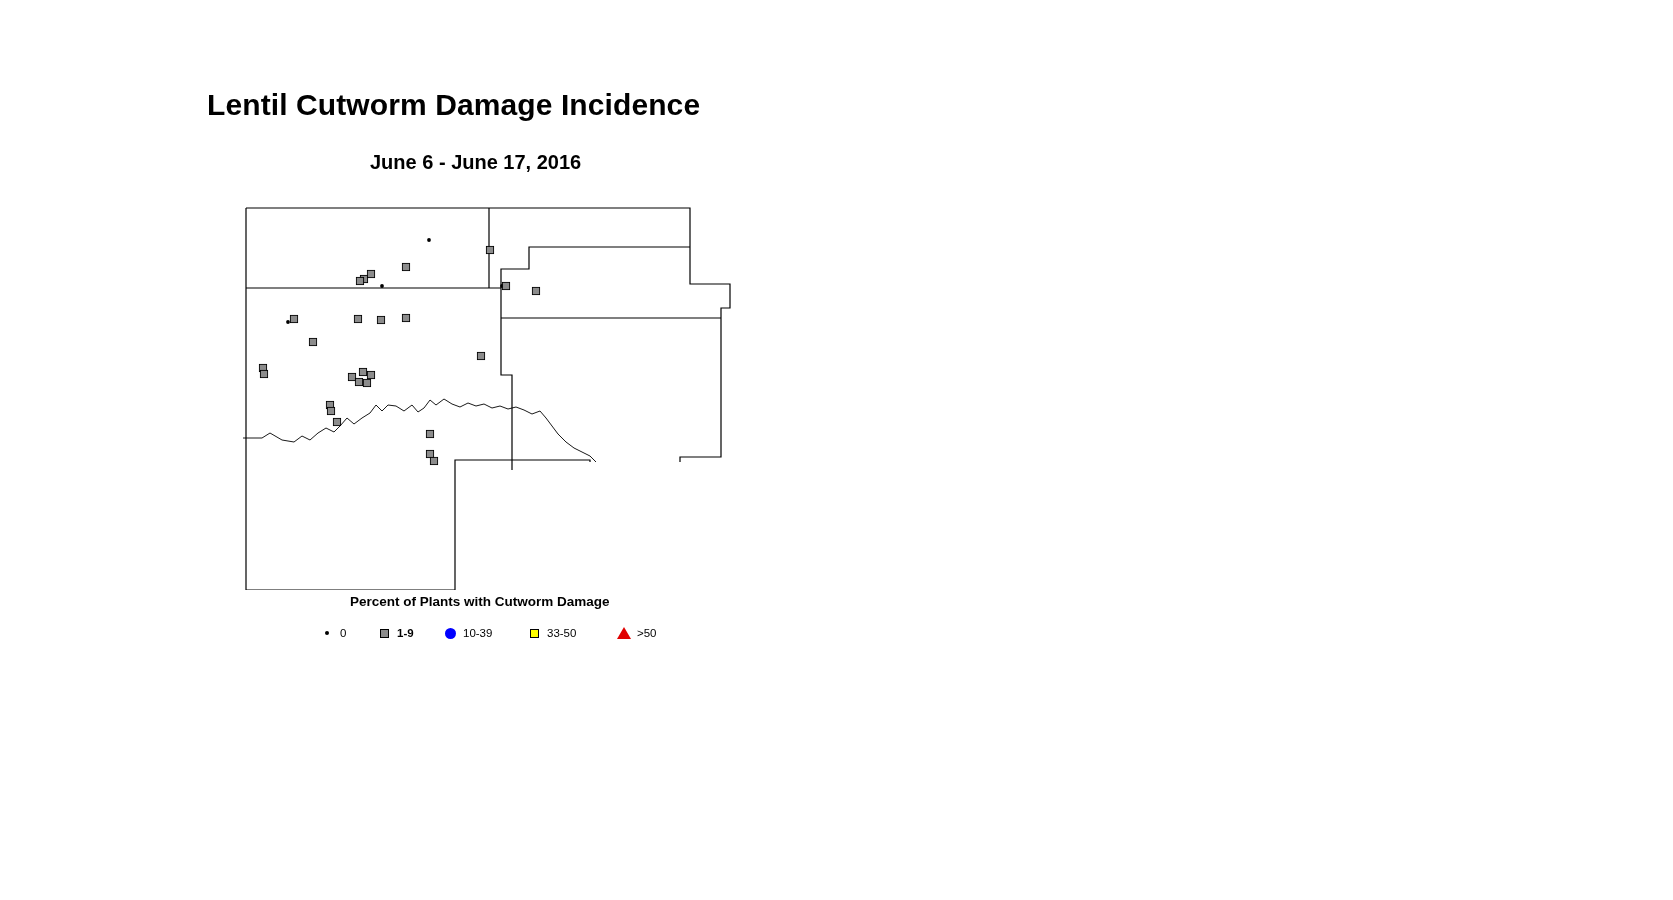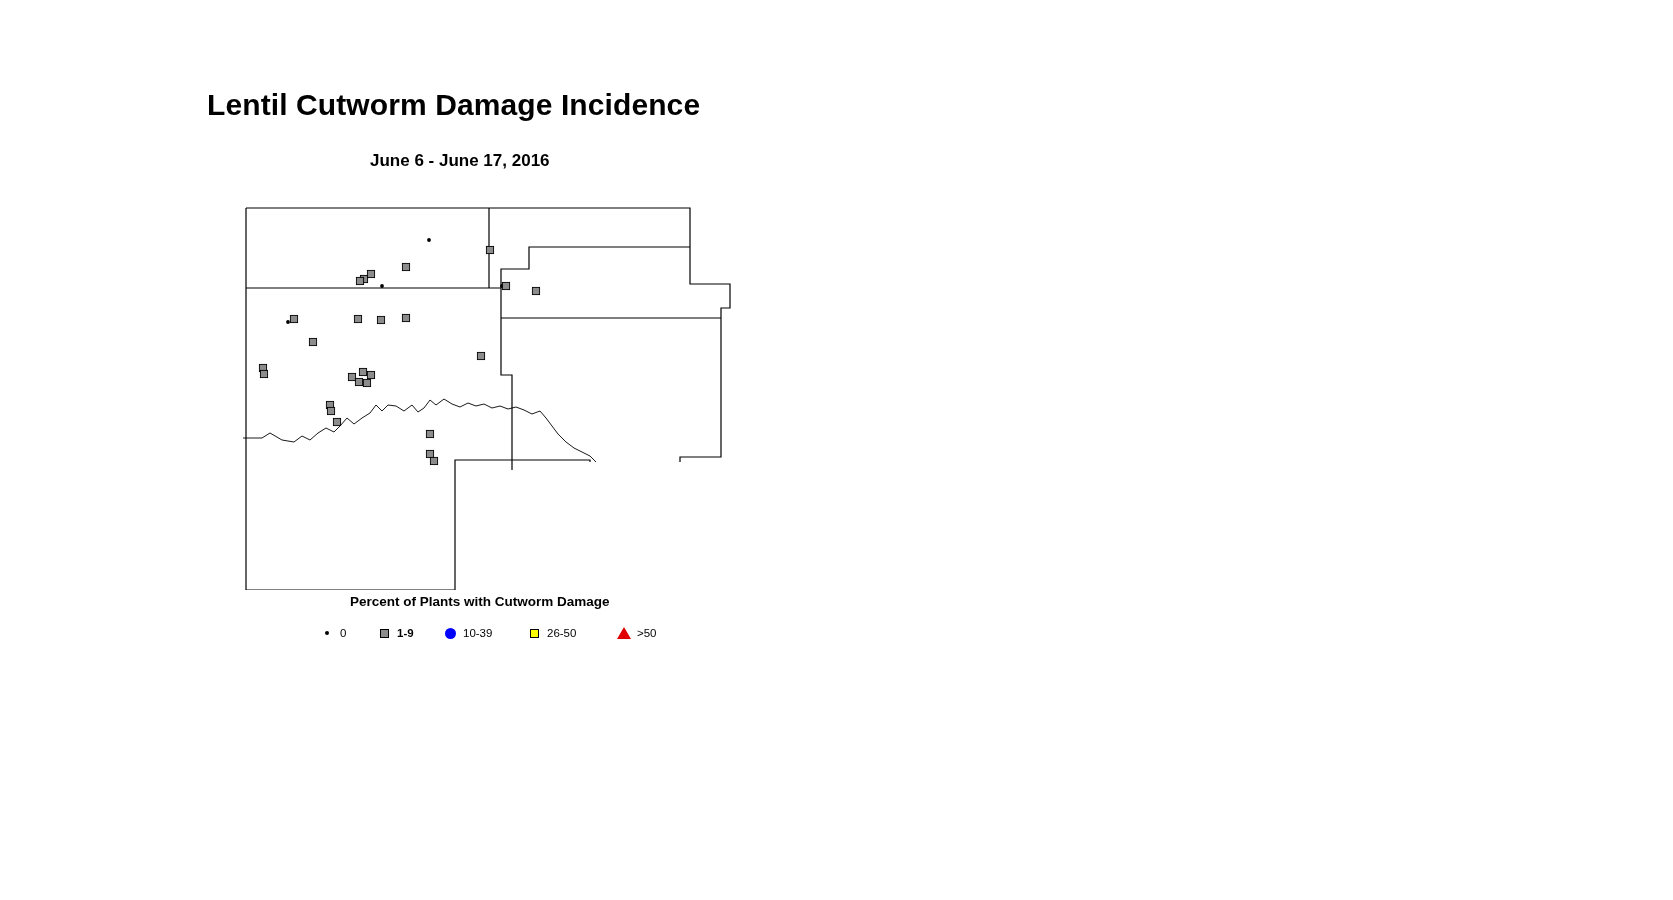--- a/index.html
+++ b/index.html
@@ -28,21 +28,21 @@
     font-size: 30px;
     font-weight: bold;
     color: #000000;
     letter-spacing: 0.1px;
     white-space: nowrap;
   }
   .subtitle {
     position: absolute;
     left: 370px;
     top: 151px;
-    font-size: 17px;
+    font-size: 20px;
     font-weight: bold;
     color: #000000;
     white-space: nowrap;
   }
   #map-figure {
     position: absolute;
     left: 240px;
     top: 200px;
     width: 500px;
     height: 390px;
@@ -180,21 +180,21 @@
       <div class="legend-entry" style="left: 128px;">
         <div class="sym-wrap">
           <div class="sym-circle" style="background: rgb(0, 0, 255);"></div>
         </div>
         <span class="legend-label">10-39</span>
       </div>
       <div class="legend-entry" style="left: 212px;">
         <div class="sym-wrap">
           <div class="sym-square" style="background: rgb(255, 255, 0);"></div>
         </div>
-        <span class="legend-label">26-50</span>
+        <span class="legend-label">33-50</span>
       </div>
       <div class="legend-entry" style="left: 302px; text-align: right;">
         <div class="sym-wrap">
           <div class="sym-tri" style="border-bottom: 12px solid rgb(224, 0, 0);"></div>
         </div>
         <span class="legend-label">&gt;50</span>
       </div>
     </div>
 
 </div>

